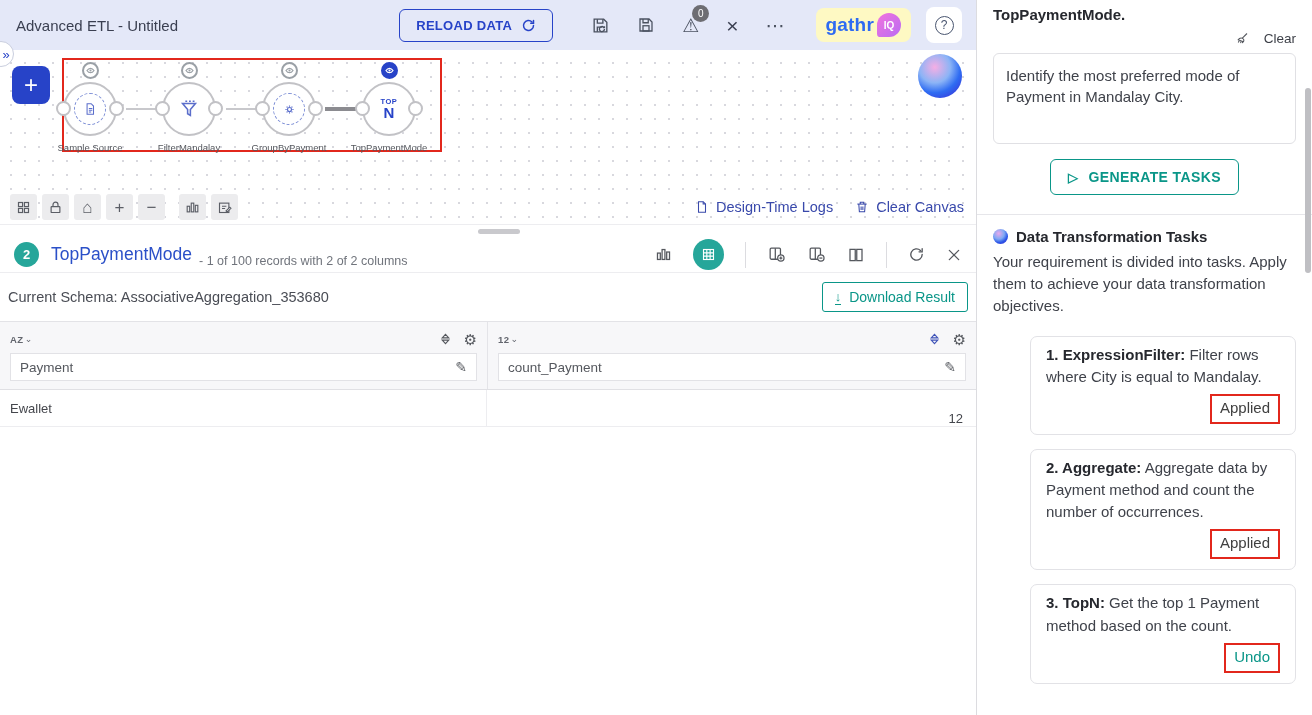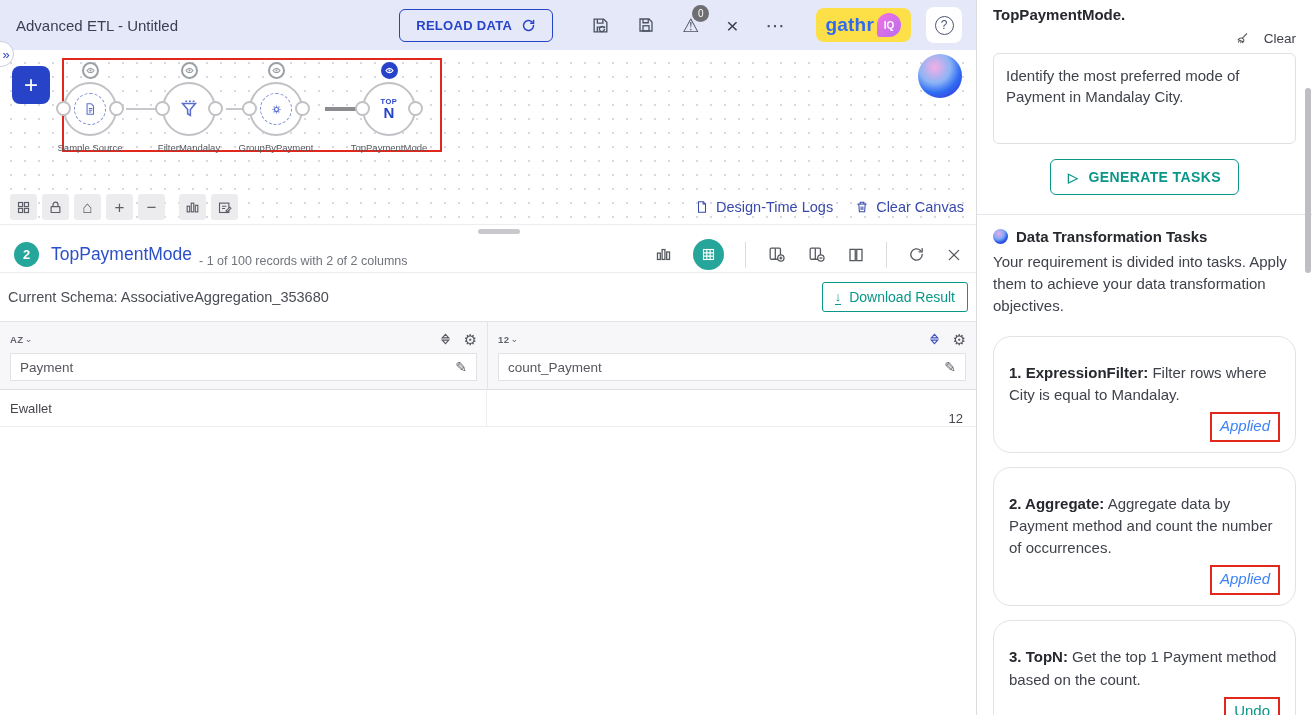--- a/index.html
+++ b/index.html
@@ -17,21 +17,21 @@
   .reload-btn { display:flex; align-items:center; gap:9px; border:1.6px solid #2743c8; color:#2743c8;
     background:transparent; border-radius:6px; padding:8px 16px; font-size:13px; font-weight:bold;
     letter-spacing:.3px; cursor:pointer; font-family:inherit; }
   .tb-icons { display:flex; align-items:center; gap:27px; margin-left:38px; color:#4a5160; }
   .tb-icon { position:relative; display:flex; align-items:center; cursor:pointer; }
   .warn-glyph { font-size:19px; color:#4a5160; }
   .warn-badge { position:absolute; top:-9px; right:-10px; background:#6d6d72; color:#fff; font-size:10px;
     width:17px; height:17px; border-radius:50%; display:flex; align-items:center; justify-content:center; }
   .x-glyph { font-size:21px; color:#3a3f51; line-height:1; }
   .more-glyph { font-size:19px; color:#4a5160; letter-spacing:1px; }
-  .logo-pill { background:#fde047; border-radius:8px; padding:5px 10px; display:flex; align-items:center; gap:3px;
+  .logo-pill { background:#fef9c3; border-radius:8px; padding:5px 10px; display:flex; align-items:center; gap:3px;
     margin-left:30px; cursor:pointer; }
   .logo-text { color:#2e6bf2; font-size:19px; font-weight:bold; letter-spacing:.2px; }
   .logo-badge { background:linear-gradient(135deg,#f273dd,#b96cf3); color:#fff; font-size:10px; font-weight:bold;
     width:24px; height:24px; border-radius:50% 50% 50% 14%; display:flex; align-items:center; justify-content:center; }
   .help-pill { background:#fff; border-radius:8px; width:36px; height:36px; display:flex; align-items:center;
     justify-content:center; margin-left:15px; cursor:pointer; }
   .help-circ { width:19px; height:19px; border:1.6px solid #4a5670; border-radius:50%; color:#4a5670;
     font-size:12px; display:flex; align-items:center; justify-content:center; }
 
   
@@ -39,21 +39,21 @@
     background-image: radial-gradient(#d8d8de 1.1px, transparent 1.1px);
     background-size:14px 14px; background-position:4px 6px; }
   .expand-tab { position:absolute; left:-12px; top:-9px; width:26px; height:26px; background:#fff;
     border:1px solid #c9cede; border-radius:50%; color:#2743c8; font-size:13px; display:flex;
     align-items:center; justify-content:center; padding-left:10px; cursor:pointer; }
   .add-btn { position:absolute; left:12px; top:16px; width:38px; height:38px; background:#2743c8; color:#fff;
     border:none; border-radius:8px; font-size:24px; line-height:1; cursor:pointer; font-family:inherit; }
   .annotation-rect { position:absolute; left:62px; top:8px; width:380px; height:94px;
     border:2.5px solid #e2271c; }
   .node { position:absolute; top:12px; width:96px; display:flex; flex-direction:column; align-items:center; }
-  .node1{ left:42px; } .node2{ left:141px; } .node3{ left:228px; } .node4{ left:341px; }
+  .node1{ left:42px; } .node2{ left:141px; } .node3{ left:241px; } .node4{ left:341px; }
   .watch { width:17px; height:17px; border-radius:50%; border:2px solid #9aa0a6; background:#fff;
     display:flex; align-items:center; justify-content:center; margin-bottom:3px; color:#9aa0a6; cursor:pointer; }
   .watch.active { background:#2743c8; border-color:#2743c8; color:#fff; }
   .node-circle { position:relative; width:54px; height:54px; border:2px solid #c2c2c6; border-radius:50%;
     background:#fff; display:flex; align-items:center; justify-content:center; cursor:pointer; }
   .port { position:absolute; top:50%; width:15px; height:15px; margin-top:-8px; border:2px solid #c2c2c6;
     border-radius:50%; background:#fff; }
   .port-l { left:-9px; } .port-r { right:-9px; }
   .dashed-ring { width:32px; height:32px; border:1.4px dashed #7e8fd6; border-radius:50%;
     display:flex; align-items:center; justify-content:center; color:#5b6ecb; }
@@ -122,27 +122,27 @@
   .gen-row { display:flex; justify-content:center; margin-top:15px; }
   .gen-btn { display:flex; align-items:center; gap:10px; border:1px solid #0a9688; color:#0a9688; background:#fff;
     border-radius:6px; padding:9px 17px; font-size:14px; font-weight:bold; letter-spacing:.4px; cursor:pointer; font-family:inherit; }
   .gen-play { font-size:13px; }
   .sb-div { border-top:1px solid #e6e6ea; margin:19px -16px 0; }
   .tasks-head { display:flex; align-items:center; gap:8px; margin-top:13px; }
   .mini-sphere { width:15px; height:15px; border-radius:50%;
     background:radial-gradient(circle at 38% 30%, #e9a9ec 0%, #7fa9f4 40%, #2c57e8 65%, #3a1ecc 100%); }
   .tasks-title { font-size:15px; font-weight:bold; color:#26282e; }
   .tasks-intro { margin-top:6px; font-size:15px; color:#3f424a; line-height:1.47; }
-  .task-card { border:1px solid #e2e2e6; border-radius:18px; padding:25px 15px 10px; margin-top:14px;
-    font-size:15px; color:#3f424a; line-height:1.47; }
+  .task-card { border:1px solid #e2e2e6; border-radius:7px; padding:7px 15px 10px; margin-top:14px;
+    font-size:15px; color:#3f424a; line-height:1.47;margin-left:37px; }
   .task-card.first { margin-top:19px; }
   .task-name { font-weight:bold; color:#26282e; }
   .task-action-row { text-align:right; margin-top:6px; }
   .red-box { display:inline-block; border:2.5px solid #e2271c; padding:1px 8px 3px; }
-  .applied { font-style:italic; color:#3b82f6; font-size:15px; }
+  .applied { color:#404040; font-size:15px; }
   .undo { color:#0a9688; font-size:15px; cursor:pointer; }
   .sb-scrollbar { position:absolute; right:1px; top:88px; width:6px; height:185px; background:#bfbfc3; border-radius:3px; cursor:grab; }
 
   svg { display:block; }
 </style>
 </head>
 <body>
 
 <div class="app">
   <div class="main">

